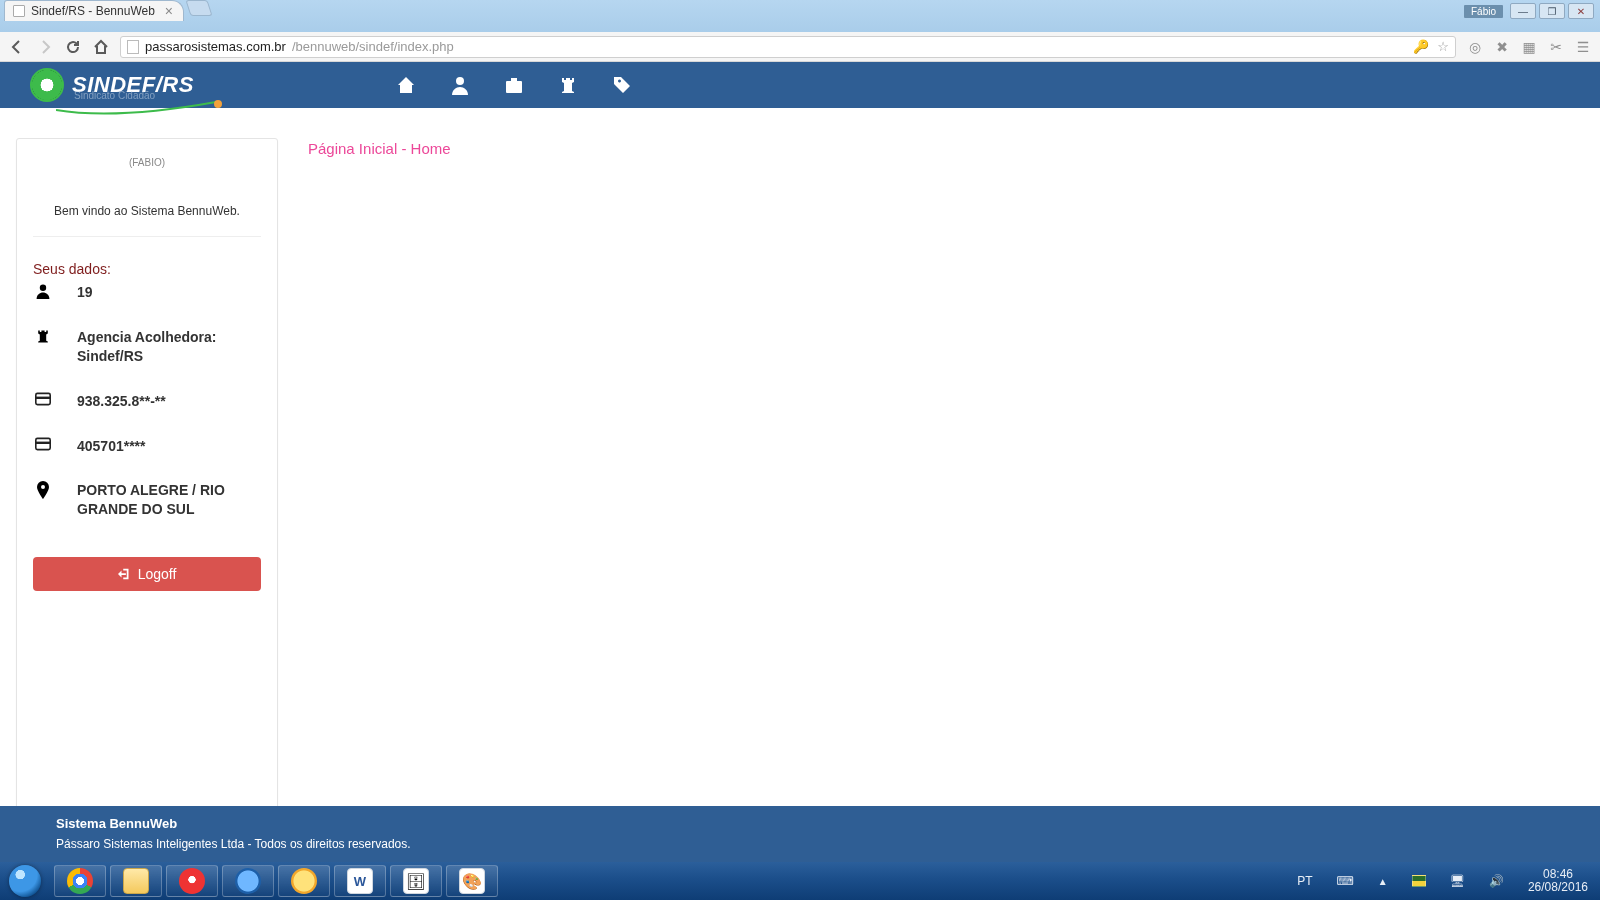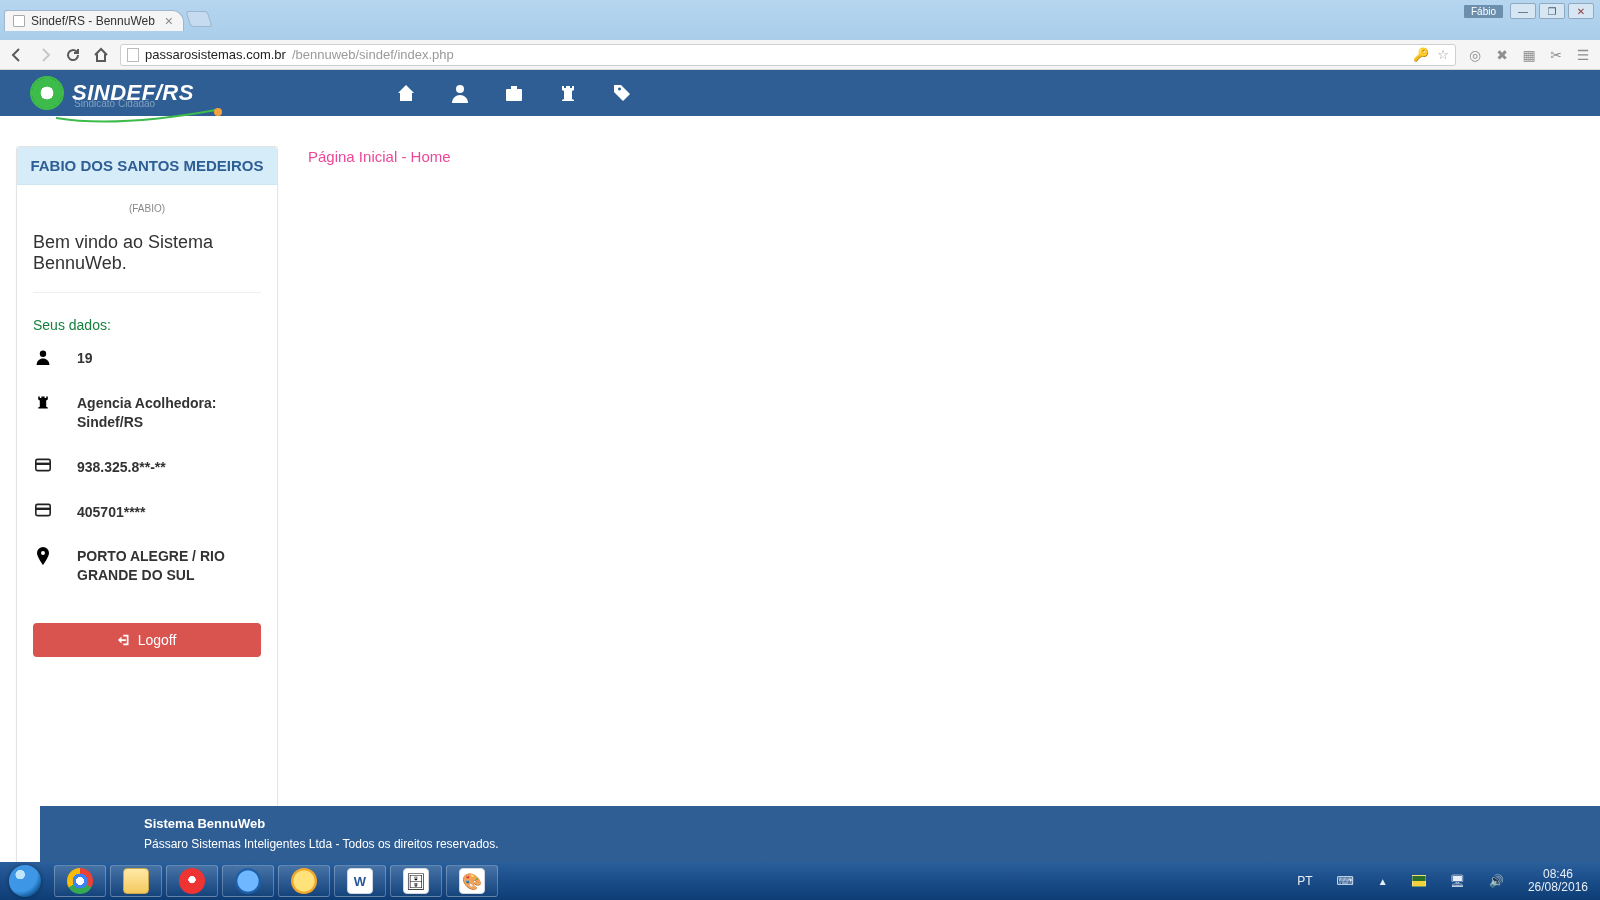--- a/index.html
+++ b/index.html
@@ -1,19 +1,19 @@
 <!DOCTYPE html>
 <html><head>
   <meta charset="utf-8">
   <style>
     * { margin:0; padding:0; box-sizing:border-box; font-family: Arial, Helvetica, sans-serif; }
     body { width:1600px; height:900px; overflow:hidden; background:#fff; }
 
     
-    .titlebar { height:40px; background:linear-gradient(180deg,#b6d6f0 0%,#a9cdea 100%); display:flex; align-items:center; padding-left:4px; position:relative; }
+    .titlebar { height:32px; background:linear-gradient(180deg,#b6d6f0 0%,#a9cdea 100%); display:flex; align-items:flex-start; padding-left:4px; position:relative; }
     .tab { background:#f5f5f5; border:1px solid #9fb8cf; border-bottom:none; border-radius:3px 12px 0 0; height:21px; display:flex; align-items:center; padding:0 10px 0 8px; gap:6px; font-size:12px; color:#333; position:relative; min-width:180px;}
     .tab .page-ico { width:12px; height:12px; border:1px solid #aaa; background:#fff; border-radius:1px; }
     .tab .close-x { margin-left:auto; color:#888; font-size:14px; line-height:12px; cursor:default;}
     .newtab { width:22px; height:16px; margin-left:4px; margin-bottom:2px; background:#c6dbef; border:1px solid #9bb6ce; border-radius:3px; transform:skewX(18deg);}
     .win-controls { position:absolute; right:6px; top:3px; display:flex; gap:3px; align-items:center;}
     .user-badge { background:#6b8fad; color:#fff; font-size:10px; padding:1px 7px; border-radius:1px; margin-right:4px;}
     .win-btn { width:26px; height:16px; background:#d7e6f3; border:1px solid #8fa9c1; border-radius:2px; display:flex; align-items:center; justify-content:center; font-size:10px; color:#4a5b6b;}
     .win-btn.cls { color:#8a3b3b;}
 
     .toolbar { height:30px; background:#f5f5f5; border-bottom:1px solid #d8d8d8; display:flex; align-items:center; padding:0 8px; gap:10px;}
@@ -37,33 +37,33 @@
     .header-icons { display:flex; gap:30px; margin-left:200px;}
     .hicon { color:#fff; width:24px; height:24px; display:flex; align-items:center; justify-content:center; cursor:pointer;}
     .hicon svg { fill:#fff; }
 
     
     .content { display:flex; padding:30px 0 0 16px; gap:30px; height:800px;  }
     .side-card { width:262px; background:#fff; border:1px solid #e4e4e4; border-radius:3px; box-shadow:0 1px 2px rgba(0,0,0,.03);}
     .side-head { background:#d6ecf8; color:#2f5e94; font-weight:bold; text-align:center; padding:10px 8px; font-size:15px; border-bottom:1px solid #cfe5f2; border-radius:3px 3px 0 0;}
     .side-body { padding:18px 16px 18px 16px; color:#333; font-size:14px;}
     .nick { text-align:center; color:#888; font-size:10px;}
-    .welcome { color:#333; margin-top:18px; font-size:18px;}
+    .welcome { text-align:center; color:#333; margin-top:36px; font-size:12px;}
     .hr { border-top:1px solid #eee; margin:18px 0 24px;}
-    .sec-title { color:#15803d; margin-bottom:16px;}
+    .sec-title { color:#7f1d1d; margin-bottom:6px;}
     .drow { display:flex; align-items:flex-start; gap:24px; margin-bottom:26px;}
     .drow .dicon { width:20px; color:#222; flex:none; display:flex; justify-content:center;}
     .drow .dtext { font-weight:bold; color:#333; line-height:1.35;}
     .logoff-btn { margin:8px 16px 18px; background:#d9534f; color:#fff; text-align:center; padding:9px 0; border-radius:4px; font-size:14px; cursor:pointer; display:flex; align-items:center; justify-content:center; gap:6px;}
     .logoff-btn svg{fill:#fff;}
 
     .breadcrumb { color:#ec4899; font-size:15px; padding-top:2px;}
 
     
-    .footer { position:absolute; left:0; right:0; top:806px; height:56px; background:#2f5e94; color:#fff; padding:10px 0 0 104px; font-size:13px;margin-left:40px;}
+    .footer { position:absolute; left:0; right:0; top:806px; height:56px; background:#2f5e94; color:#fff; padding:10px 0 0 56px; font-size:13px;}
     .footer .f1 { font-weight:bold; margin-bottom:6px;}
     .footer .f2 { font-size:12px;}
 
     
     .taskbar { position:absolute; left:0; right:0; bottom:0; height:38px; background:linear-gradient(180deg,#2b5f9b 0%, #1b4e8a 45%, #0e3d75 100%); display:flex; align-items:center; }
     .start-orb { width:50px; height:38px; display:flex; align-items:center; justify-content:center;}
     .orb { width:32px; height:32px; border-radius:50%; background:radial-gradient(circle at 35% 30%, #bfe6ff 0 15%, #3d97e6 16% 55%, #0b4c8a 80%); box-shadow:0 0 4px rgba(0,0,0,.4);}
     .tb-item { width:52px; height:32px; margin-left:4px; border:1px solid rgba(255,255,255,.25); border-radius:3px; background:linear-gradient(180deg, rgba(255,255,255,.15), rgba(255,255,255,.02)); display:flex; align-items:center; justify-content:center;}
     .tb-ico { width:26px; height:26px; border-radius:4px;}
     .ico-chrome{ background:radial-gradient(circle at 50% 50%, #fff 0 22%, #3b82f6 23% 40%, transparent 41%), conic-gradient(#ea4335 0 120deg,#34a853 120deg 240deg,#fbbc05 240deg 360deg); border-radius:50%;}
@@ -177,21 +177,20 @@
     <div class="hicon">
         <svg width="20" height="20" viewBox="0 0 20 20">
           <path d="M2 2h7l9 9-7 7-9-9V2zM6 6a1.5 1.5 0 1 0 0-.01z"></path>
         </svg>
       </div>
   </div>
 </div>
 
 <div class="content">
   <div class="side-card">
-    <div class="side-head">FABIO DOS SANTOS MEDEIROS</div>
     <div class="side-body">
       <div class="nick">(FABIO)</div>
       <div class="welcome">Bem vindo ao Sistema BennuWeb.</div>
       <div class="hr"></div>
       <div class="sec-title">Seus dados:</div>
 
       <div class="drow">
         <div class="dicon">
             <svg width="16" height="16" viewBox="0 0 20 20">
               <circle cx="10" cy="6" r="4"></circle>

